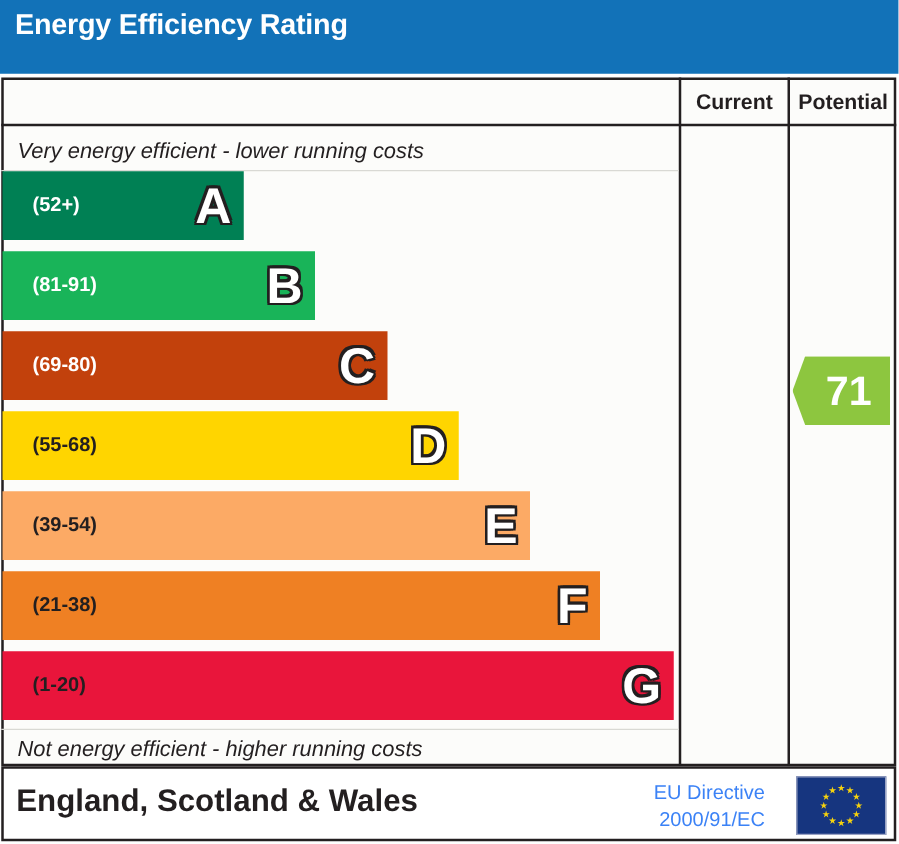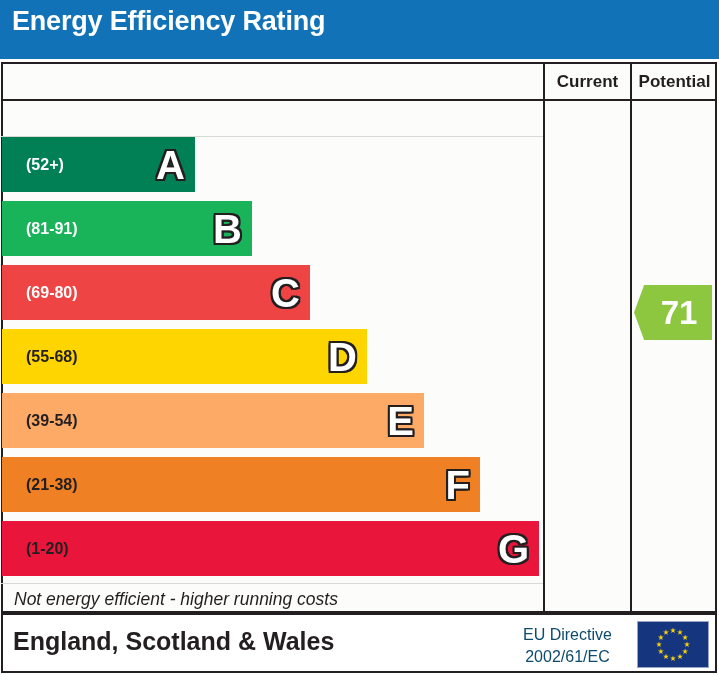--- a/index.html
+++ b/index.html
@@ -27,21 +27,21 @@
     top: 0;
     width: 719px;
     height: 59px;
     background: #1272b8;
     box-sizing: border-box;
   }
   .title-text {
     position: absolute;
     left: 12px;
     top: 6px;
-    font-size: 27px;
+    font-size: 23px;
     font-weight: bold;
     color: #ffffff;
     letter-spacing: -0.2px;
     white-space: nowrap;
   }
 
   
   .chart-frame {
     position: absolute;
     left: 1px;
@@ -198,23 +198,23 @@
     font-size: 25px;
     font-weight: bold;
     color: #231f20;
     white-space: nowrap;
   }
   .footer-directive {
     position: absolute;
     left: 523px;
     top: 624px;
     font-size: 16px;
-    color: #0c4a6e;
+    color: #3b82f6;
     line-height: 1.35;
-    text-align: center;
+    text-align: right;
     white-space: nowrap;
   }
   .eu-flag {
     position: absolute;
     left: 637px;
     top: 621px;
     width: 72px;
     height: 47px;
     background: #16357f;
     border: 1px solid #9aa3c4;
@@ -234,35 +234,36 @@
   <div class="chart-frame"></div>
 
   <div class="hline-head"></div>
 
   <div class="vline current"></div>
   <div class="vline potential"></div>
 
   <div class="col-head current">Current</div>
   <div class="col-head potential">Potential</div>
 
+  <div class="caption top">Very energy efficient - lower running costs</div>
   <div class="hline-topcap"></div>
 
   <div class="hline-botcap"></div>
   <div class="caption bottom">Not energy efficient - higher running costs</div>
 
   <div class="bars" id="bars">
       <div class="bar" style="top: 0px; width: 193px; background: rgb(0, 128, 84);">
         <span class="range" style="color: rgb(255, 255, 255);">(52+)</span>
         <span class="letter">A</span>
       </div>
       <div class="bar" style="top: 64px; width: 250px; background: rgb(25, 180, 89);">
         <span class="range" style="color: rgb(255, 255, 255);">(81-91)</span>
         <span class="letter">B</span>
       </div>
-      <div class="bar" style="top: 128px; width: 308px; background: #ef4444;">
+      <div class="bar" style="top: 128px; width: 308px; background: #c2410c;">
         <span class="range" style="color: rgb(255, 255, 255);">(69-80)</span>
         <span class="letter">C</span>
       </div>
       <div class="bar" style="top: 192px; width: 365px; background: rgb(255, 213, 0);">
         <span class="range" style="color: rgb(35, 31, 32);">(55-68)</span>
         <span class="letter">D</span>
       </div>
       <div class="bar" style="top: 256px; width: 422px; background: rgb(252, 170, 101);">
         <span class="range" style="color: rgb(35, 31, 32);">(39-54)</span>
         <span class="letter">E</span>
@@ -278,21 +279,21 @@
     </div>
 
   <div class="marker potential" id="marker-potential" style="background: rgb(141, 198, 63);">
     <span>71</span>
   </div>
 
   <div class="footer-frame"></div>
   <div class="footer-region">England, Scotland &amp; Wales</div>
   <div class="footer-directive">
     <div>EU Directive</div>
-    <div>2002/61/EC</div>
+    <div>2000/91/EC</div>
   </div>
   <div class="eu-flag">
     <svg width="70" height="45" viewBox="0 0 70 45" aria-hidden="true">
       <g fill="#f6d20e" id="eu-stars">
           <polygon points="35.00,5.40 35.70,7.54 37.95,7.54 36.13,8.87 36.82,11.01 35.00,9.68 33.18,11.01 33.87,8.87 32.05,7.54 34.30,7.54"></polygon>
           <polygon points="42.00,7.28 42.70,9.42 44.95,9.42 43.13,10.74 43.82,12.88 42.00,11.56 40.18,12.88 40.87,10.74 39.05,9.42 41.30,9.42"></polygon>
           <polygon points="47.12,12.40 47.82,14.54 50.07,14.54 48.25,15.87 48.95,18.01 47.12,16.68 45.30,18.01 46.00,15.87 44.18,14.54 46.43,14.54"></polygon>
           <polygon points="49.00,19.40 49.70,21.54 51.95,21.54 50.13,22.87 50.82,25.01 49.00,23.68 47.18,25.01 47.87,22.87 46.05,21.54 48.30,21.54"></polygon>
           <polygon points="47.12,26.40 47.82,28.54 50.07,28.54 48.25,29.87 48.95,32.01 47.12,30.68 45.30,32.01 46.00,29.87 44.18,28.54 46.43,28.54"></polygon>
           <polygon points="42.00,31.52 42.70,33.67 44.95,33.67 43.13,34.99 43.82,37.13 42.00,35.81 40.18,37.13 40.87,34.99 39.05,33.67 41.30,33.67"></polygon>

